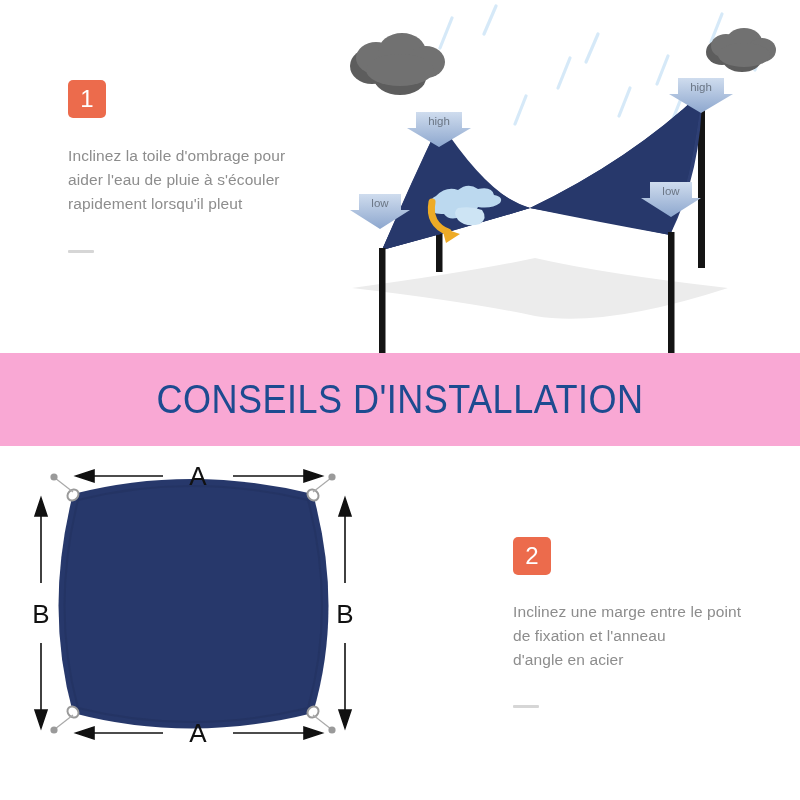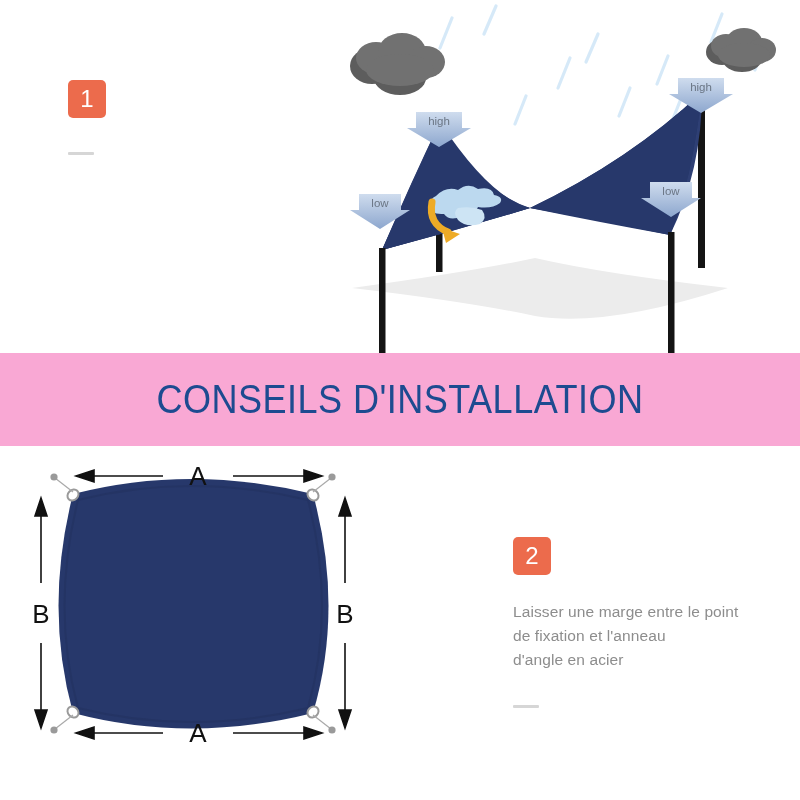--- a/index.html
+++ b/index.html
@@ -47,20 +47,23 @@
   
   svg{display:block;overflow:visible;}
 </style>
 </head>
 <body>
 
 <div class="page">
 
   <div class="abs" style="left:68px;top:80px;">
     <div class="step-badge">1</div>
+    <div class="step-text" style="margin-top:26px;width:250px;">Inclinez la toile d'ombrage pour
+aider l'eau de pluie à s'écouler
+rapidement lorsqu'il pleut</div>
     <div class="step-rule" style="margin-top:34px;"></div>
   </div>
 
   <div class="abs" style="left:330px;top:0px;width:470px;height:348px;">
     <svg width="470" height="348" viewBox="0 0 470 348">
 
       <g stroke="#cfe6f7" stroke-width="3.2" stroke-linecap="round" opacity=".85">
         <line x1="122" y1="18" x2="110" y2="48"></line>
         <line x1="166" y1="6" x2="154" y2="34"></line>
         <line x1="240" y1="58" x2="228" y2="88"></line>
@@ -249,19 +252,19 @@
         <line x1="327" y1="185" x2="327" y2="255"></line>
         <polygon points="327,270 321,252 333,252"></polygon>
       </g>
       <text x="327" y="165" text-anchor="middle" font-family="Liberation Sans, sans-serif" font-size="26" fill="#111111">B</text>
 
     </svg>
   </div>
 
   <div class="abs" style="left:513px;top:537px;">
     <div class="step-badge">2</div>
-    <div class="step-text" style="margin-top:25px;width:250px;">Laisser une marge entre le point
+    <div class="step-text" style="margin-top:25px;width:250px;">Inclinez une marge entre le point
 de fixation et l'anneau
 d'angle en acier</div>
     <div class="step-rule" style="margin-top:33px;"></div>
   </div>
 
 </div>
 
 </body></html>

